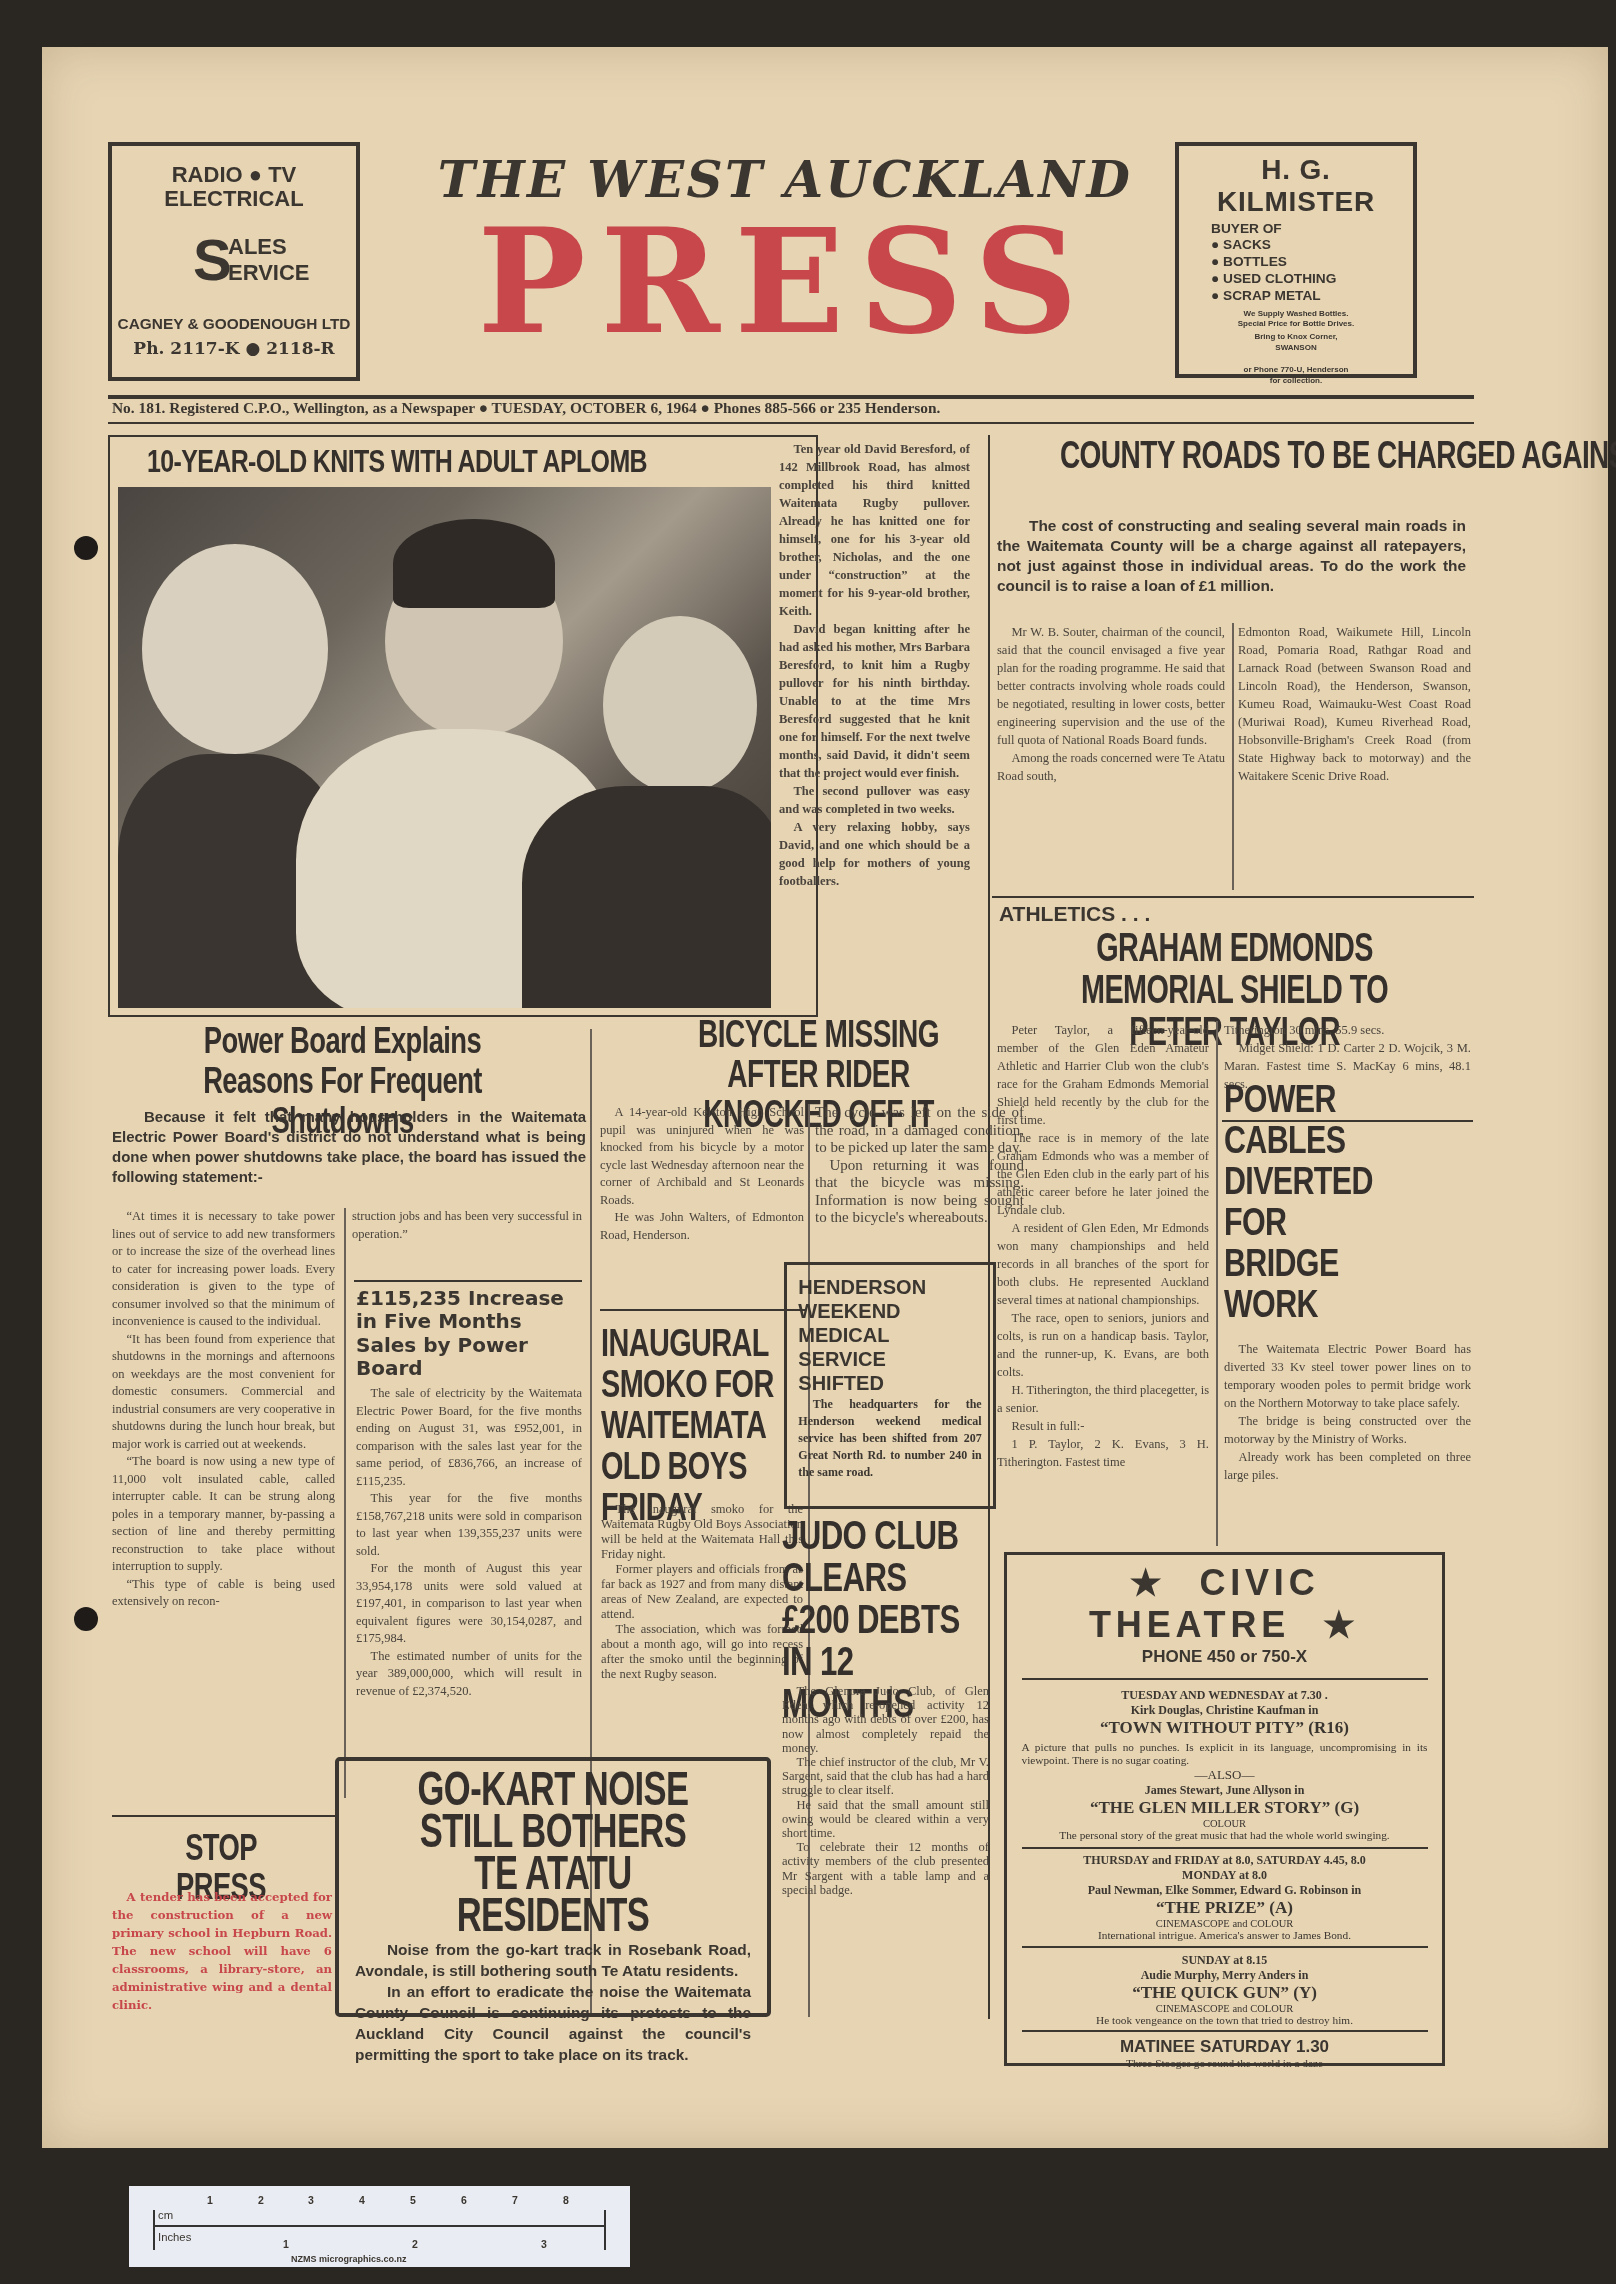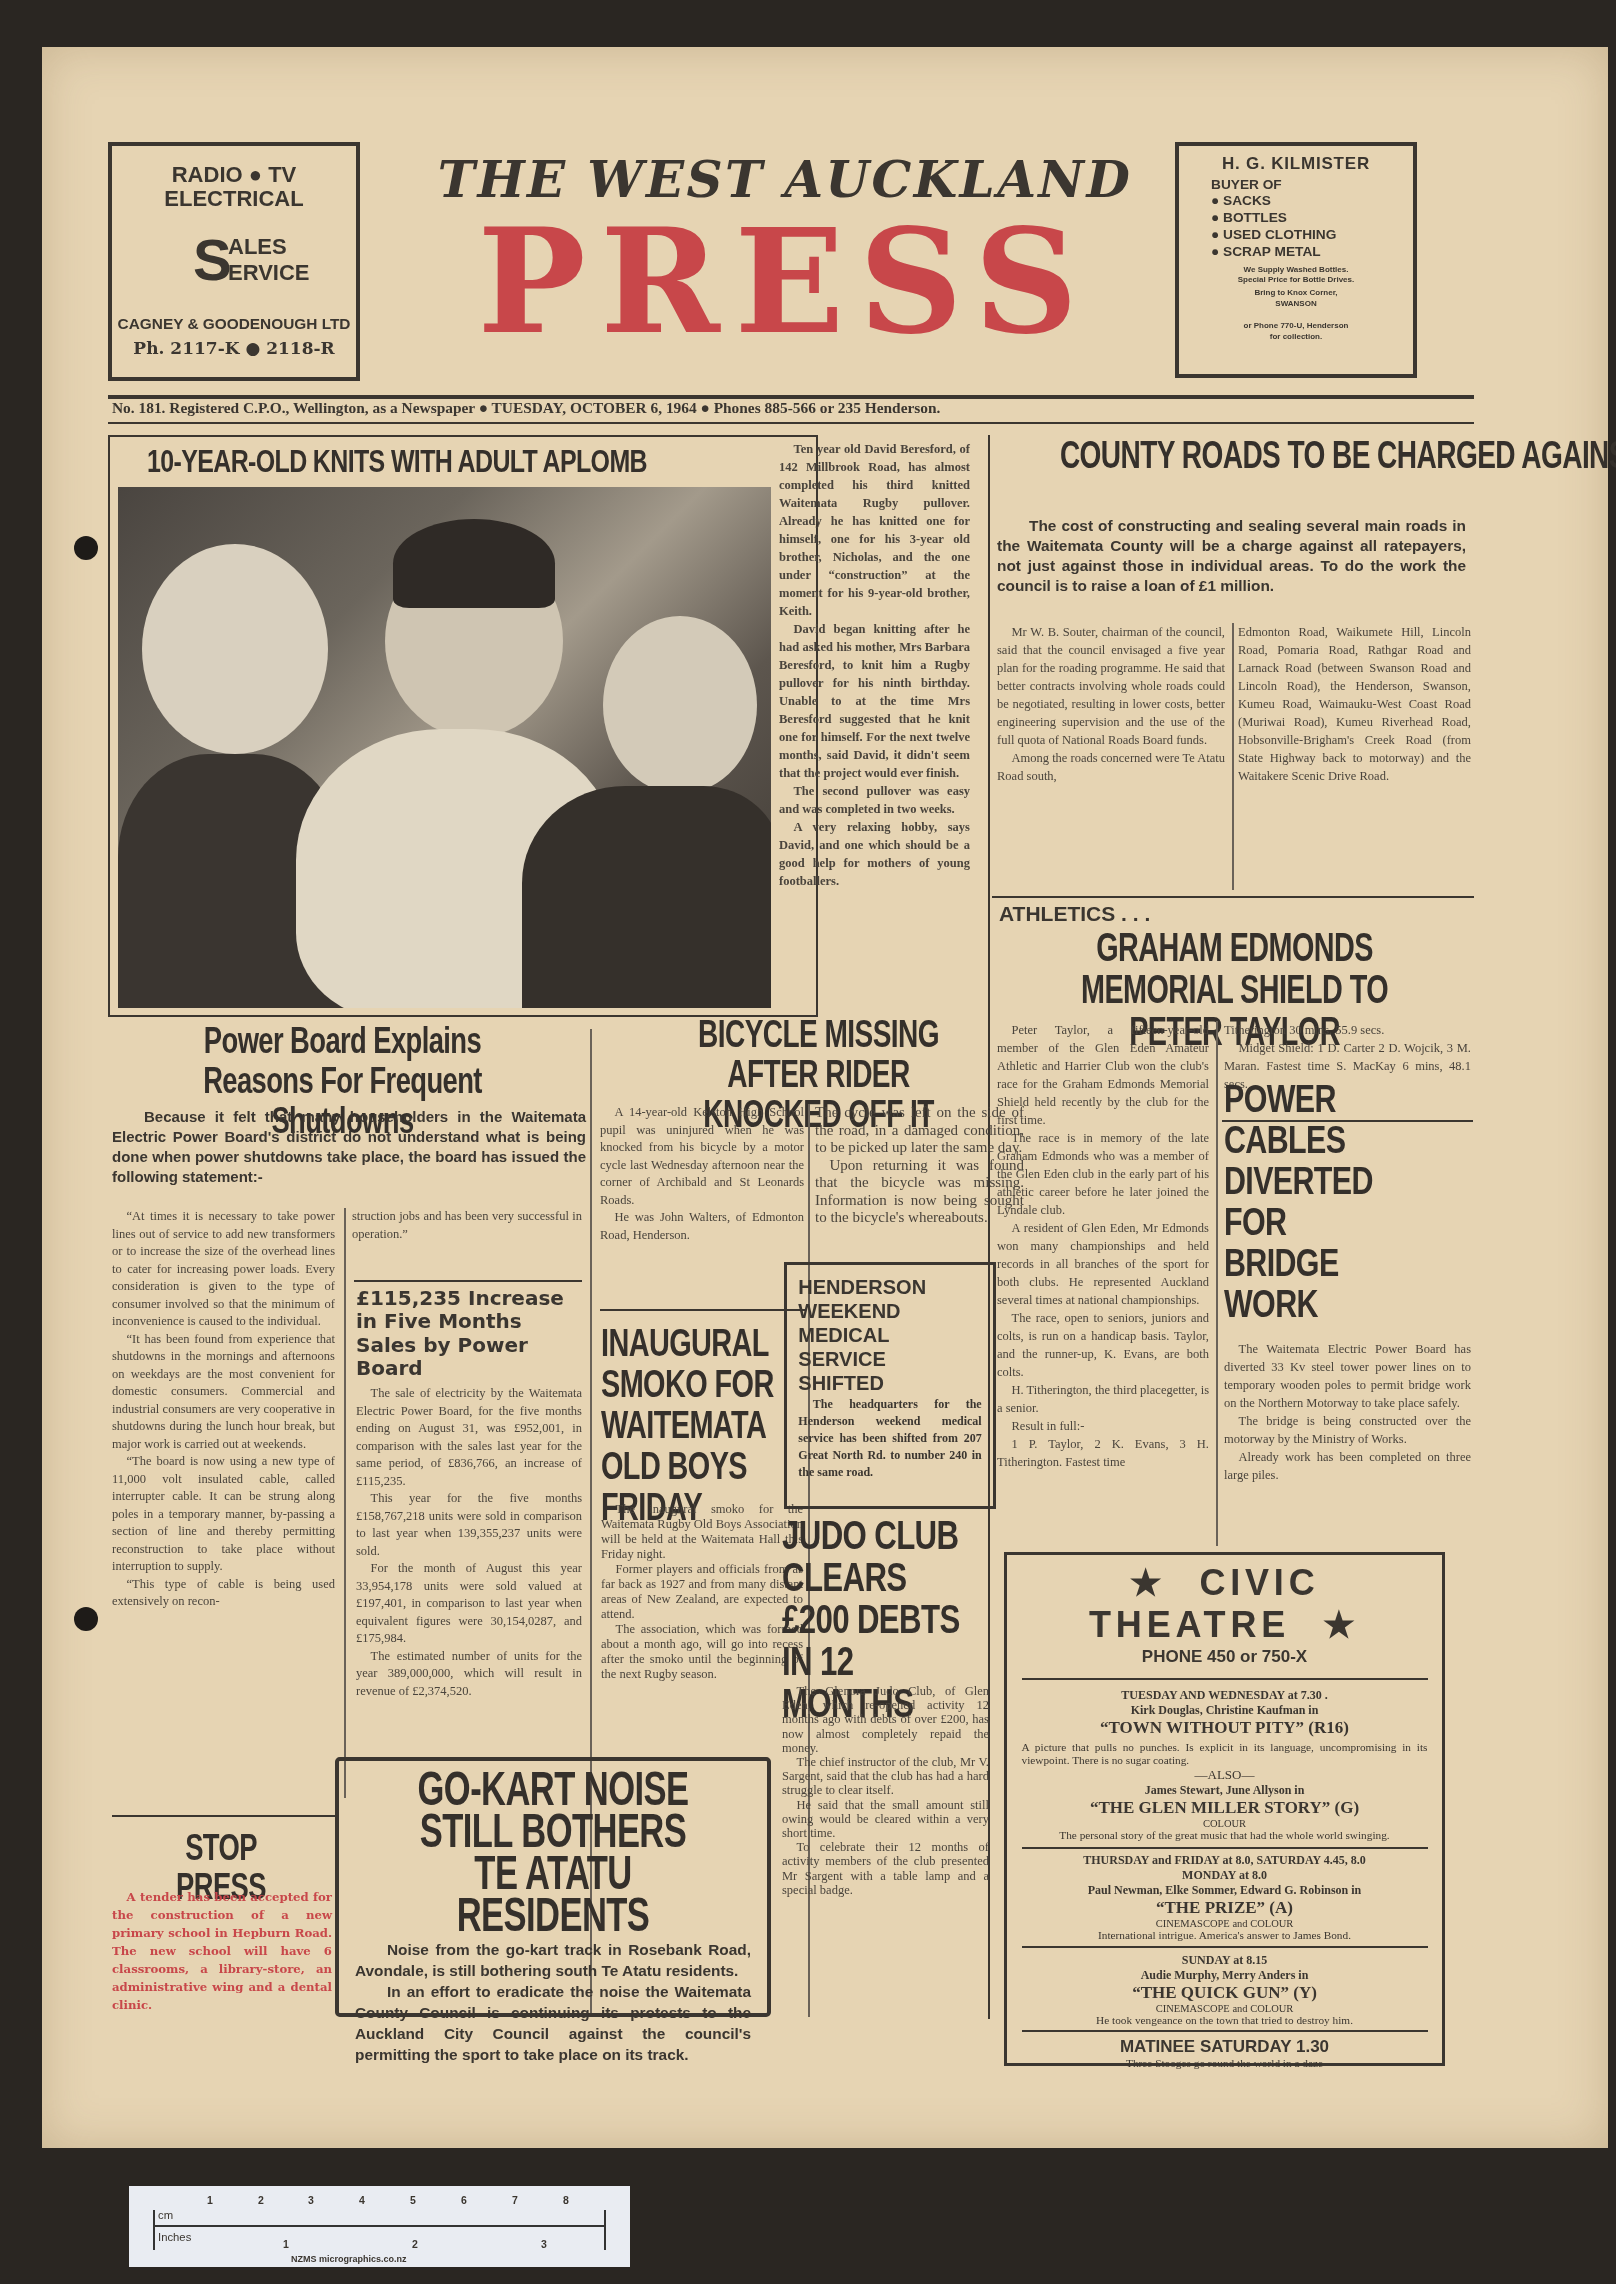--- a/index.html
+++ b/index.html
@@ -39,21 +39,21 @@
       <span class="ad-small" style="position:absolute;left:116px;top:31px;font-size:22px;">ERVICE</span>
     </div>
     <div class="ad-small c" style="margin-top:21px;font-size:15.4px;">CAGNEY &amp; GOODENOUGH LTD</div>
     <div class="c" style="margin-top:4.8px;font-size:17px;font-weight:bold;font-family:'DejaVu Serif',serif;">Ph. 2117-K ● 2118-R</div>
   </div>
 
   <div class="abs c" style="left:331px;top:103px;width:824px;font-family:'DejaVu Serif',serif;font-weight:bold;font-style:italic;font-size:50px;letter-spacing:2.4px;color:#3b3630;">THE WEST AUCKLAND</div>
   <div class="abs c red" style="left:331px;top:158px;width:824px;font-family:'DejaVu Serif',serif;font-weight:bold;font-size:144px;line-height:154px;letter-spacing:14.5px;">PRESS</div>
 
   <div class="box" style="left:1133px;top:95px;width:242px;height:236px;border-width:4.8px;padding:8px 0 0 0;">
-    <div class="ad-small c" style="font-size:17px;letter-spacing:0.8px;">H. G. KILMISTER</div>
+    <div class="ad-small c" style="font-size:28px;letter-spacing:0.8px;">H. G. KILMISTER</div>
     <div class="ad-small" style="margin-left:32px;font-size:13.7px;margin-top:3.2px;">BUYER OF</div>
     <div style="margin-left:32px;font-family:'Liberation Sans',sans-serif;font-weight:bold;font-size:13.7px;line-height:17px;">
       <div>● <span>SACKS</span></div>
       <div>● <span>BOTTLES</span></div>
       <div>● <span>USED CLOTHING</span></div>
       <div>● <span>SCRAP METAL</span></div>
     </div>
     <div class="ad-small c" style="font-size:8px;line-height:10.5px;margin-top:4.8px;">
       <div>We Supply Washed Bottles.</div>
       <div>Special Price for Bottle Drives.</div>

